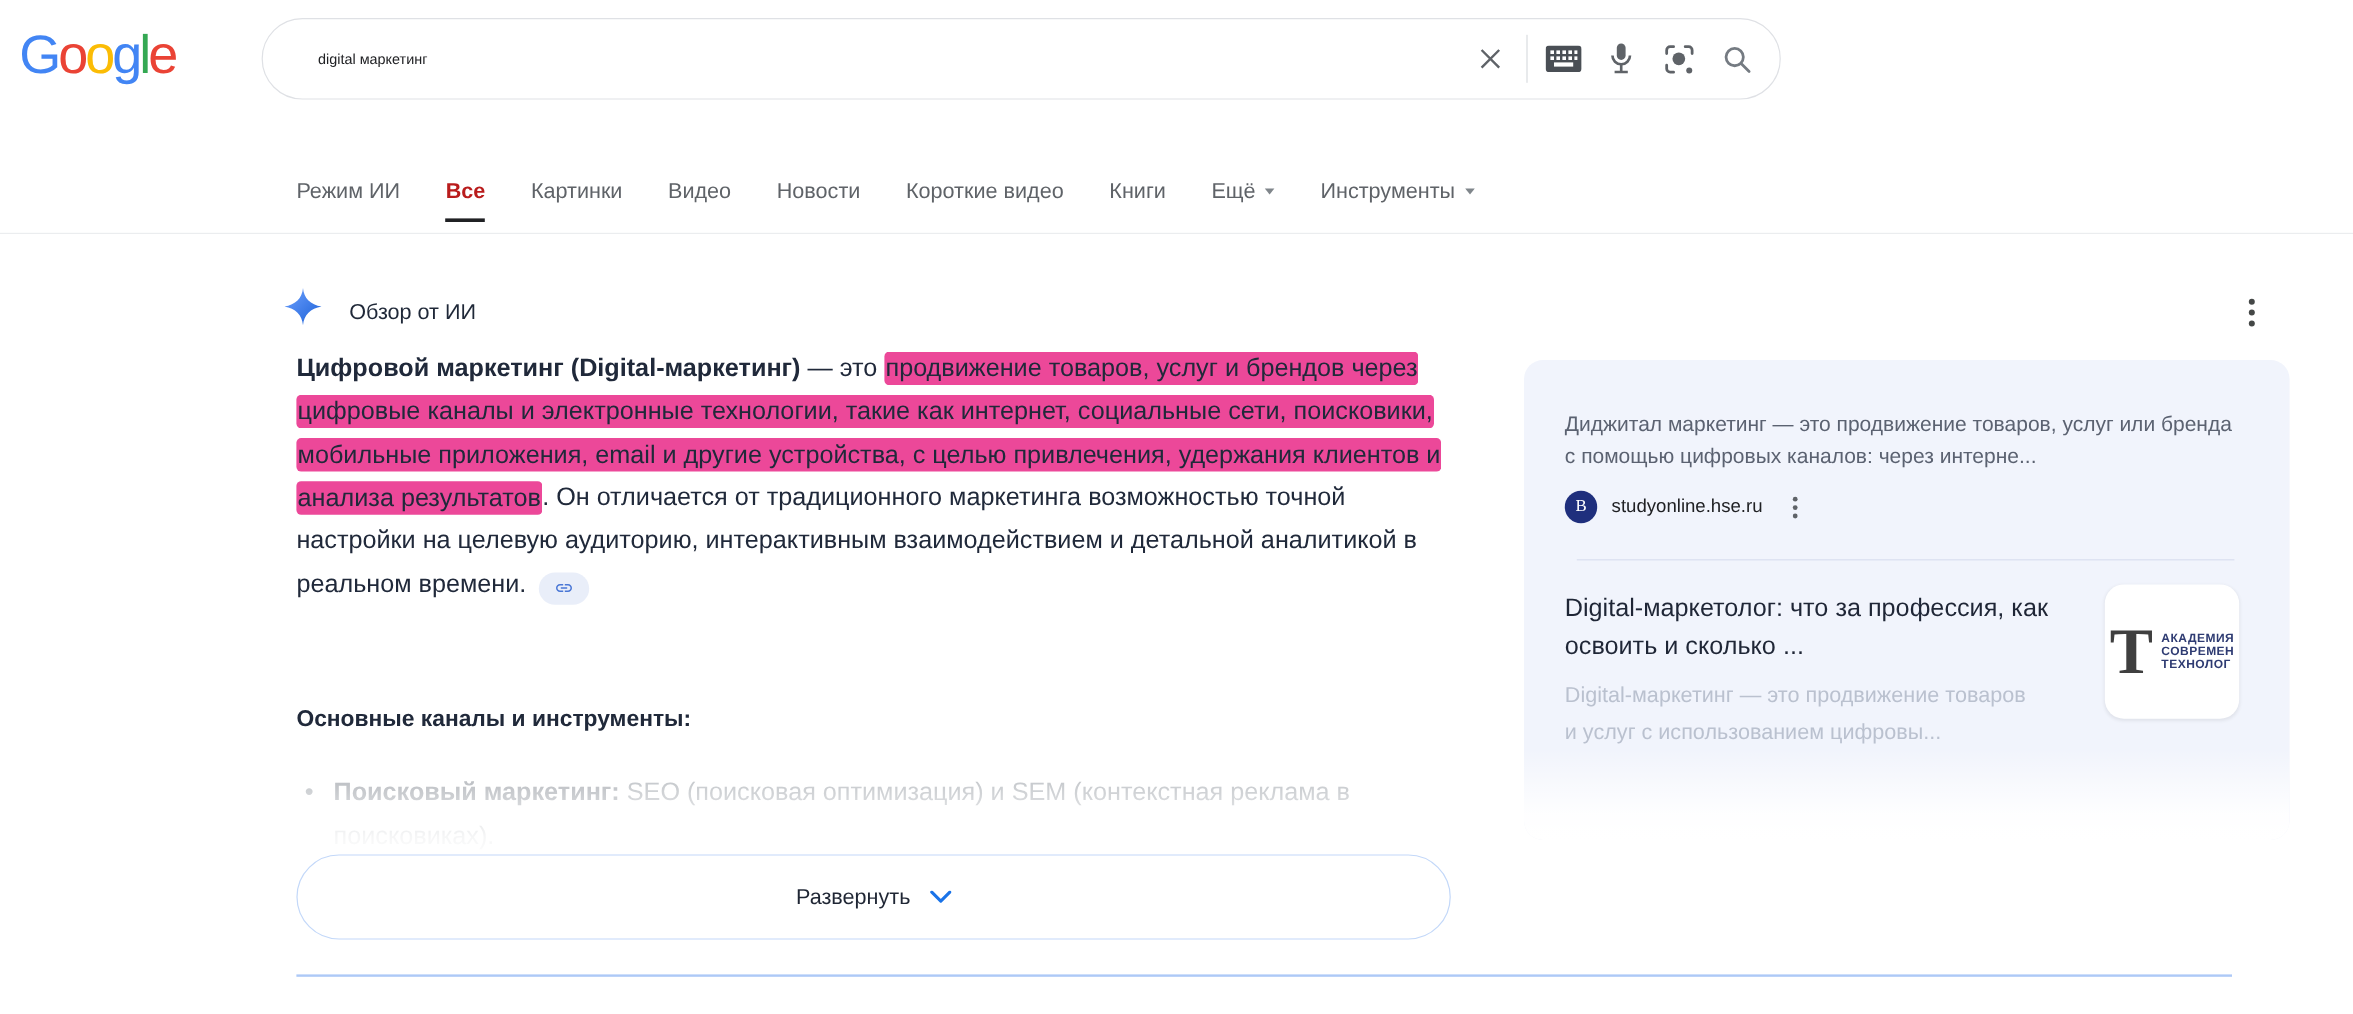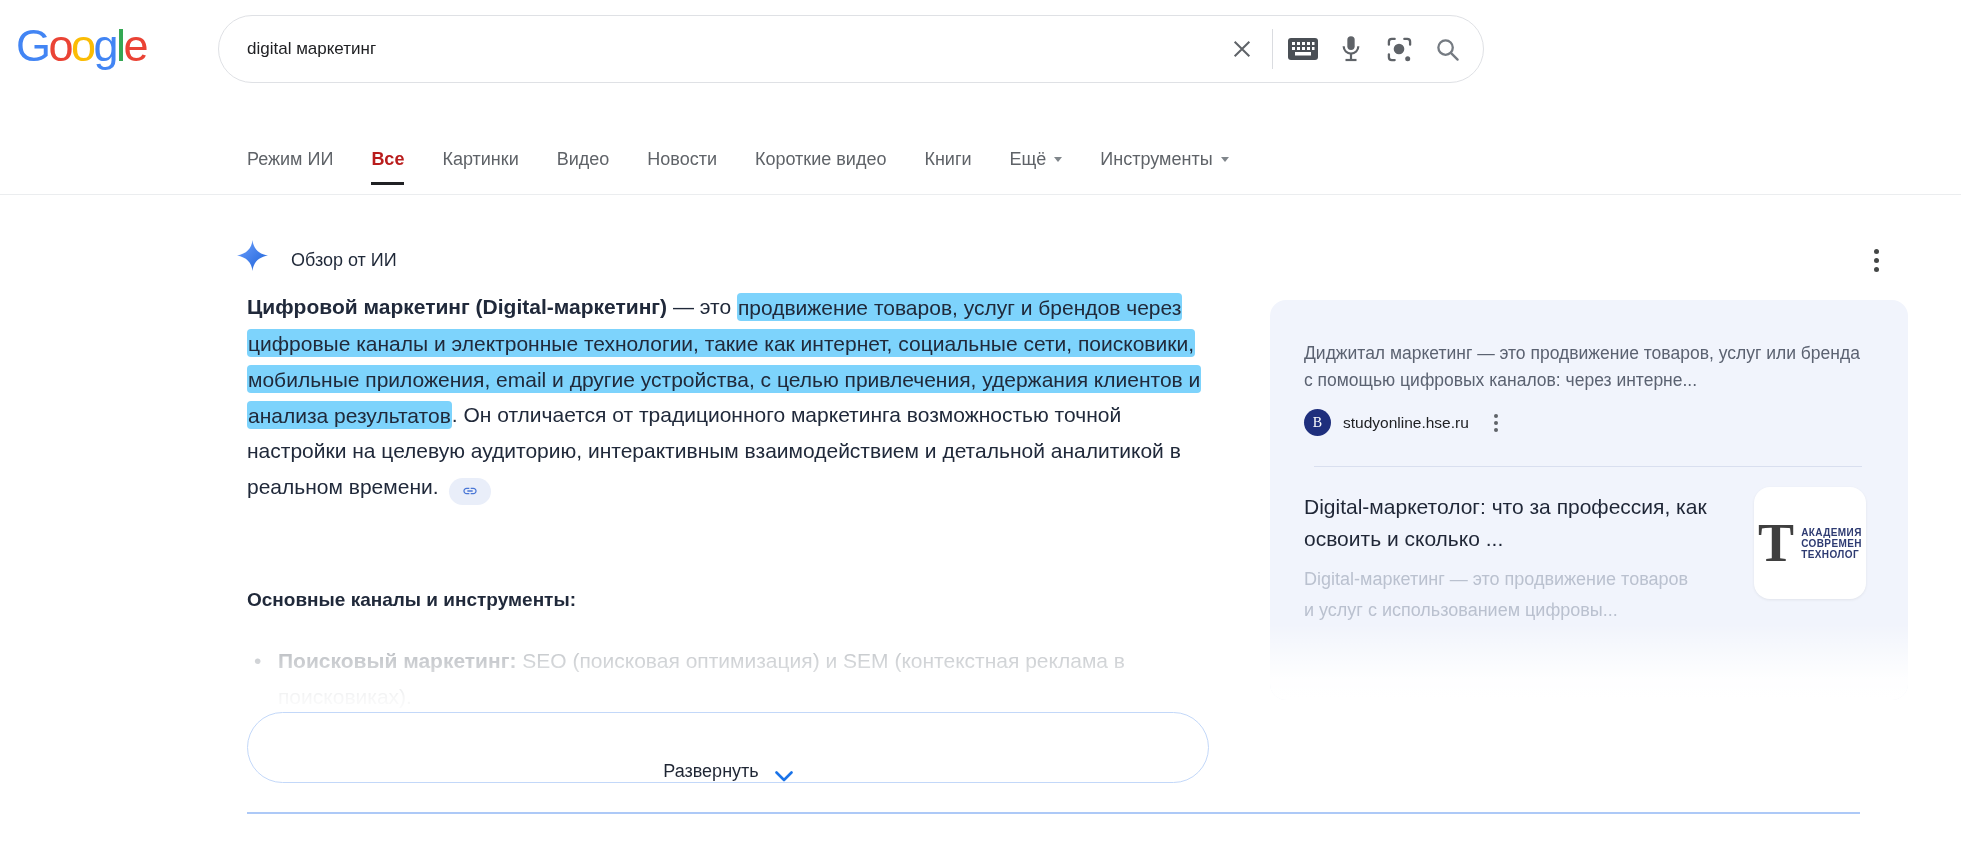--- a/index.html
+++ b/index.html
@@ -6,22 +6,22 @@
   html,body { background:#fff; }
   body { font-family:"Liberation Sans", sans-serif; }
   .page { position:relative; width:1961px; height:845px; background:#fff; overflow:hidden; }
 
   
   .logo { position:absolute; left:16px; top:20px; font-size:45px; font-weight:500;
           letter-spacing:-2.5px; cursor:pointer; user-select:none; }
   .search-bar { position:absolute; left:218px; top:15px; width:1266px; height:68px;
           border:1px solid #dfe1e5; border-radius:34px; background:#fff;
           display:flex; align-items:center; padding:0 12px 0 28px; }
-  .search-input { flex:1; border:none; outline:none; font-size:17px; color:#202124;
-          font-family:"Liberation Sans", sans-serif; background:transparent; }
+  .search-input { flex:1; border:none; outline:none; font-size:12px; color:#202124;
+          font-family:"Liberation Sans", sans-serif; background:transparent;margin-left:18px; }
   .sb-icons { display:flex; align-items:center; }
   .sicon { width:48px; height:46px; display:flex; align-items:center; justify-content:center; cursor:pointer; }
   .sb-divider { width:1px; height:40px; background:#dadce0; margin:0 6px; }
 
   
   .tabs { position:absolute; left:247px; top:149px; display:flex; gap:38px; align-items:center;
           font-size:18px; color:#5f6368; }
   .tab { position:relative; cursor:pointer; white-space:nowrap; display:flex; align-items:center; }
   .tab.active { color:#b91c1c; font-weight:600; }
   .tab.active::after { content:""; position:absolute; left:0; right:0; bottom:-15px; height:3px; background:#202124; }
@@ -31,36 +31,36 @@
   .page-divider { position:absolute; top:194px; left:0; width:1961px; height:1px; background:#ebedef; }
 
   
   .ai-row { position:absolute; left:237px; top:240px; display:flex; align-items:flex-end; gap:23px; }
   .ai-label { font-size:18px; color:#1f2838; }
   .kebab { position:absolute; left:1872px; top:247px; display:flex; flex-direction:column; gap:4px; cursor:pointer; padding:2px; }
   .kebab i, .mini-kebab i { width:5px; height:5px; border-radius:50%; background:#444746; display:block; }
 
   .para { position:absolute; left:247px; top:289px; width:966px; font-size:21px; line-height:36px; color:#20293a; }
   .para b { font-weight:700; }
-  .hl { background:#7dd3fc; border-radius:4px; padding:2.5px 1px;
+  .hl { background:#ec4899; border-radius:4px; padding:2.5px 1px;
         -webkit-box-decoration-break:clone; box-decoration-break:clone; }
   .link-chip { display:inline-flex; align-items:center; justify-content:center; width:42px; height:27px;
         background:#e9eef9; border-radius:14px; margin-left:10px; vertical-align:-5px; cursor:pointer; }
 
   .section-heading { position:absolute; left:247px; top:589px; font-size:19px; font-weight:700; color:#20293a; }
 
   .bullet { position:absolute; left:247px; top:643px; width:938px; font-size:21px; line-height:36px;
         color:#a2a7ad; padding-left:31px; }
   .bullet::before { content:"\2022"; position:absolute; left:7px; color:#a2a7ad; }
   .bullet b { color:#93989f; font-weight:700; }
   .fade { position:absolute; left:246px; top:647px; width:968px; height:72px; pointer-events:none;
         background:linear-gradient(180deg, rgba(255,255,255,.35) 0%, rgba(255,255,255,.9) 70%, #fff 100%); }
 
   .expand { position:absolute; left:247px; top:712px; width:962px; height:71px; background:#fff;
-        border:1px solid #c3d8f9; border-radius:36px; display:flex; align-items:flex-end;
+        border:1px solid #c3d8f9; border-radius:36px; display:flex; align-items:center;
         justify-content:center; gap:16px; cursor:pointer; }
   .expand span { font-size:18px; color:#1f2634; }
   .blue-divider { position:absolute; left:247px; top:812px; width:1613px; height:2px; background:#adc9f7; }
 
   
   .rail { position:absolute; left:1270px; top:300px; width:638px; height:400px;
         background:#f1f4fc; border-radius:16px; overflow:hidden; }
   .card1 { padding:29px 36px 0 34px; }
   .c-title { font-size:21px; line-height:31px; color:#1f2636; width:562px; cursor:pointer; }
   .c-snippet { margin-top:11px; font-size:17.5px; line-height:27px; color:#5b6271; width:556px; }

